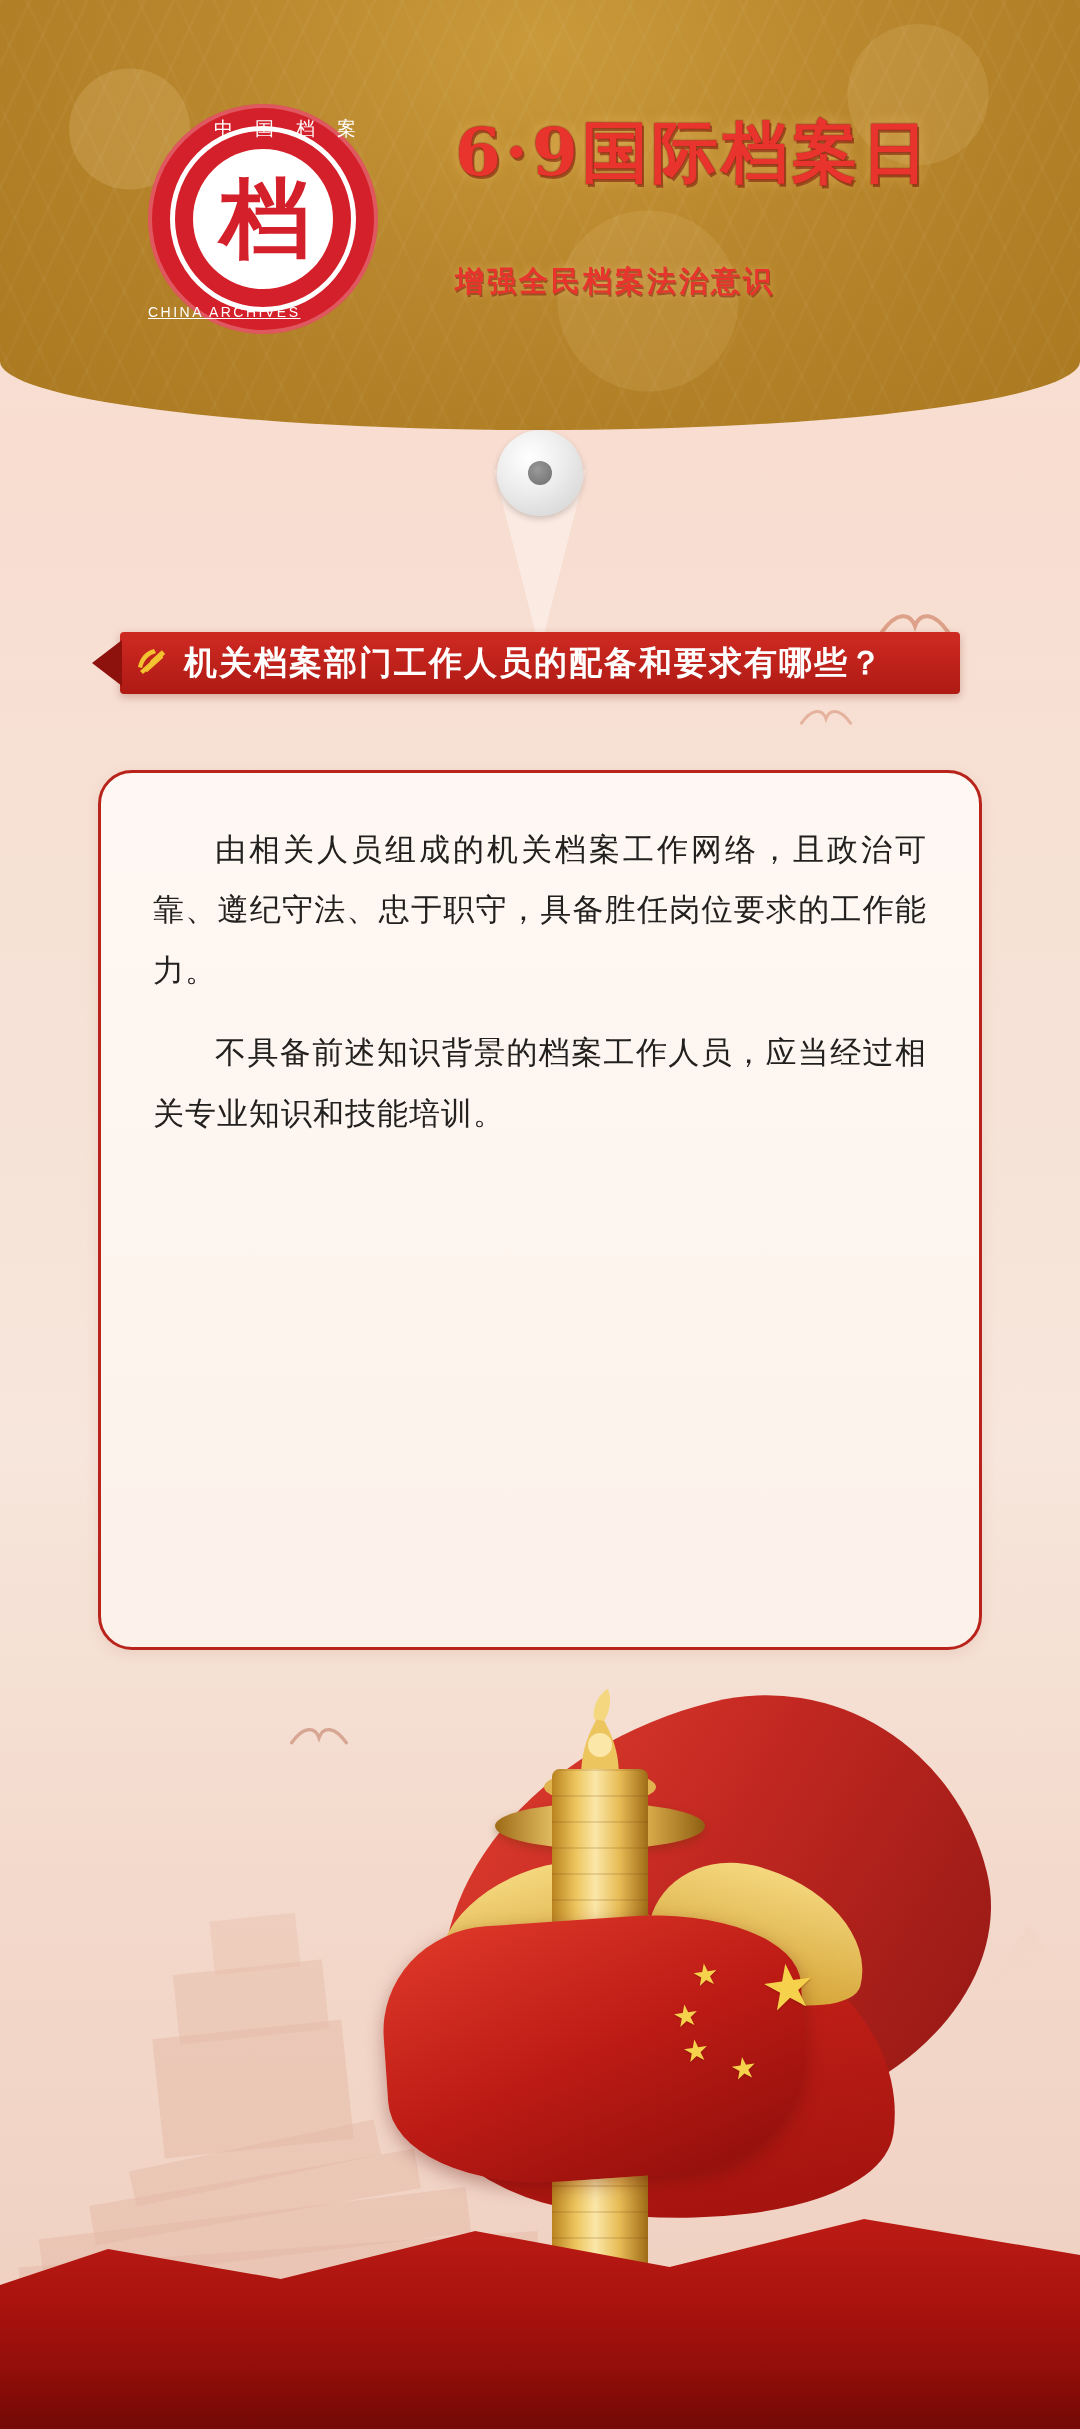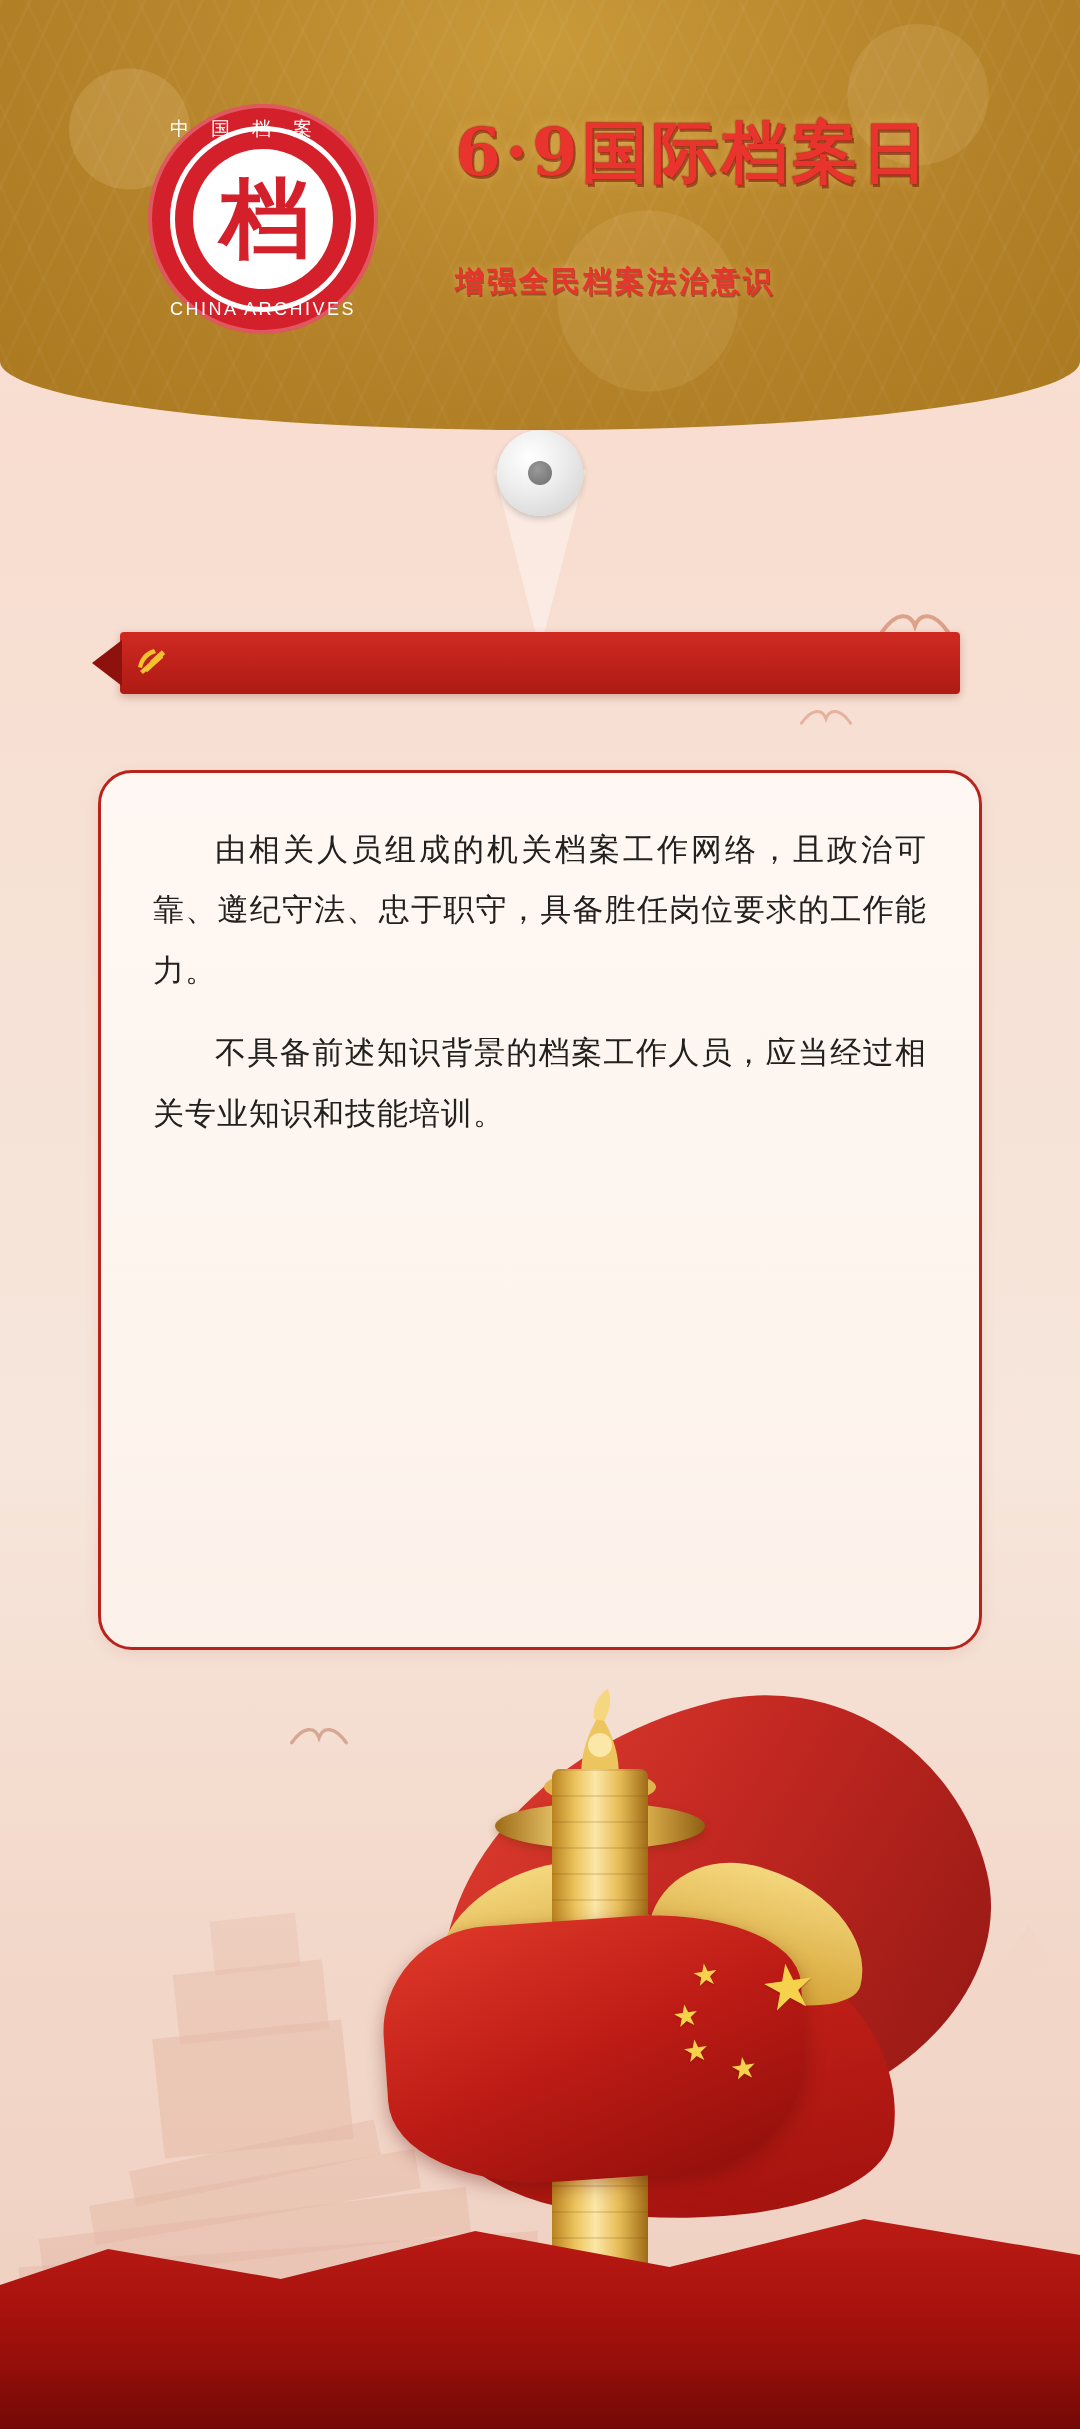--- a/index.html
+++ b/index.html
@@ -81,35 +81,36 @@
     font-family: "DejaVu Serif", serif;
     font-size: 86px;
     font-weight: bold;
     color: #d4202a;
     letter-spacing: -4px;
     transform: scaleX(1.05);
   }
   .emblem .top-cn {
     position: absolute;
     left: 0; right: 0; top: 12px;
-    text-align: left;
+    text-align: right;
     color: #ffffff;
     font-size: 19px;
     letter-spacing: 22px;
     text-indent: 22px;
     font-family: "DejaVu Serif", serif;
   }
   .emblem .bottom-en {
     position: absolute;
     left: 0; right: 0; bottom: 14px;
-    text-align: center;
+    text-align: left;
     color: #ffffff;
-    font-size: 18px;
+    font-size: 14px;
     letter-spacing: 2.5px;
     font-family: "Liberation Sans", sans-serif;
+    text-decoration: underline;
   }
 
   
   .banner-title {
     position: absolute;
     left: 455px;
     top: 108px;
     font-family: "DejaVu Serif", serif;
     font-size: 66px;
     font-weight: bold;
@@ -435,20 +436,21 @@
 
   <div class="section-title-bar">
     <div class="party-badge">
       <svg width="44" height="44" viewBox="0 0 44 44">
         <path d="M8 26 C10 16 16 10 24 8 L26 12 C19 14 14 19 12 27 Z" fill="#f2c230"></path>
         <path d="M10 30 L30 12 L33 15 L13 33 Z" fill="#f2c230"></path>
         <rect x="20" y="20" width="16" height="5" transform="rotate(-42 20 20)" fill="#f2c230"></rect>
         <rect x="14" y="28" width="22" height="4.5" transform="rotate(-42 14 28)" fill="#f2c230"></rect>
       </svg>
     </div>
+    <div class="section-title-text">机关档案部门工作人员的配备和要求有哪些？</div>
   </div>
 
   <div class="content-card">
     <p>由相关人员组成的机关档案工作网络，且政治可靠、遵纪守法、忠于职守，具备胜任岗位要求的工作能力。</p>
     <p>不具备前述知识背景的档案工作人员，应当经过相关专业知识和技能培训。</p>
   </div>
 
   <div class="bottom-art">
 
     <div class="mountains"></div>

